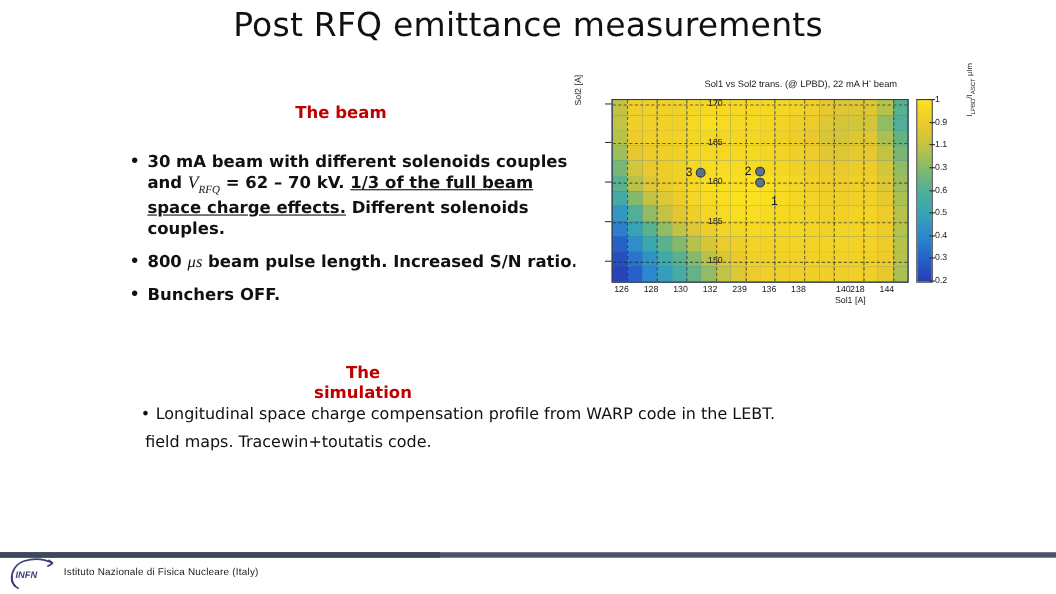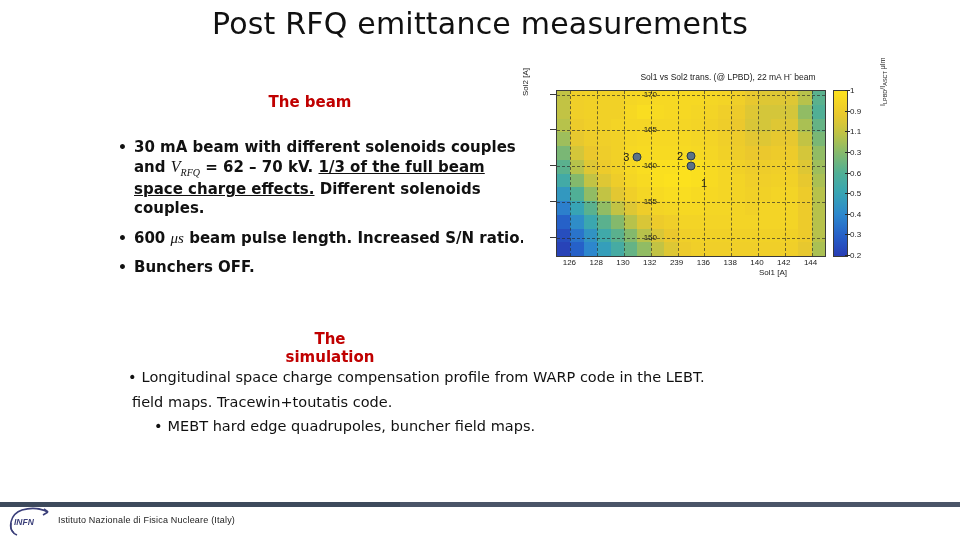--- a/index.html
+++ b/index.html
@@ -105,21 +105,21 @@
 
   
   .ytick{
     position:absolute;right:303px;font-size:8px;color:#1a1a1a;
     text-align:right;width:28px;transform:translateY(-50%);
     font-family:"Liberation Sans",sans-serif;
   }
   .ytickmark{position:absolute;left:27px;width:6px;height:0;border-top:1px solid #3a3a3a;}
   .xtick{
     position:absolute;top:192px;font-size:8px;color:#1a1a1a;
-    text-align:center;width:22px;transform:translateX(-50%);
+    text-align:left;width:22px;transform:translateX(-50%);
     font-family:"Liberation Sans",sans-serif;
   }
   #ylabel{
     position:absolute;left:-2px;top:30px;font-size:8px;color:#1a1a1a;
     transform:rotate(-90deg);transform-origin:left top;
     white-space:nowrap;font-family:"Liberation Sans",sans-serif;
   }
   #xlabel{
     position:absolute;left:236px;top:202px;font-size:8px;color:#1a1a1a;
     white-space:nowrap;font-family:"Liberation Sans",sans-serif;
@@ -183,21 +183,21 @@
   <div id="beam-list">
     <div class="bullet-row">
       <span class="dot">•</span>
       <span class="btext">
         <span>30 mA beam with different solenoids couples and </span><span class="vrfq"><span>V</span><sub>RFQ</sub></span><span> = 62 – 70 kV. </span><span class="uline">1/3 of the full beam space charge effects.</span><span> Different solenoids couples.</span>
       </span>
     </div>
     <div class="bullet-row">
       <span class="dot">•</span>
       <span class="btext">
-        <span>600 </span><span class="mus">μs</span><span> beam pulse length. Increased S/N ratio.</span>
+        <span>800 </span><span class="mus">μs</span><span> beam pulse length. Increased S/N ratio.</span>
       </span>
     </div>
     <div class="bullet-row">
       <span class="dot">•</span>
       <span class="btext">Bunchers OFF.</span>
     </div>
   </div>
 
   <div id="chart-figure">
 
@@ -489,22 +489,22 @@
         <div class="ytickmark" style="top: 63.4565px;"></div>
         <div class="ytick" style="top: 27.587px;">170</div>
         <div class="ytickmark" style="top: 27.587px;"></div>
         <div class="xtick" style="left: 46.4px;">126</div>
         <div class="xtick" style="left: 73.2px;">128</div>
         <div class="xtick" style="left: 100px;">130</div>
         <div class="xtick" style="left: 126.8px;">132</div>
         <div class="xtick" style="left: 153.6px;">239</div>
         <div class="xtick" style="left: 180.4px;">136</div>
         <div class="xtick" style="left: 207.2px;">138</div>
-        <div class="xtick" style="left: 234px;">140</div>
-        <div class="xtick" style="left: 260.8px;">142</div>
+        <div class="xtick" style="left: 248px;">140</div>
+        <div class="xtick" style="left: 260.8px;">218</div>
         <div class="xtick" style="left: 287.6px;">144</div>
       </div>
 
     <div id="colorbar" style="background: linear-gradient(rgb(252, 225, 30) 0%, rgb(246, 216, 35) 5%, rgb(240, 207, 41) 10%, rgb(231, 200, 47) 15%, rgb(213, 198, 57) 20%, rgb(194, 195, 68) 25%, rgb(170, 192, 83) 30%, rgb(145, 188, 100) 35%, rgb(122, 183, 117) 40%, rgb(101, 179, 133) 45%, rgb(80, 175, 150) 50%, rgb(70, 171, 163) 55%, rgb(59, 167, 175) 60%, rgb(53, 158, 186) 65%, rgb(49, 147, 195) 70%, rgb(45, 135, 205) 75%, rgb(42, 120, 203) 80%, rgb(40, 104, 201) 85%, rgb(38, 89, 197) 90%, rgb(39, 75, 188) 95%, rgb(40, 60, 180) 100%);"></div>
     <div id="colorbar-ticks">
         <div class="cbtick" style="top: 189px;">0.2</div>
         <div class="cbtickmark" style="top: 189px;"></div>
         <div class="cbtick" style="top: 168.375px;">0.3</div>
         <div class="cbtickmark" style="top: 168.375px;"></div>
         <div class="cbtick" style="top: 147.75px;">0.4</div>
@@ -530,23 +530,20 @@
 
   <div class="section-heading" id="heading-simulation">The simulation</div>
 
   <div id="sim-list">
     <div class="sim-row indent2">
       <span class="dot">•</span><span>Longitudinal space charge compensation profile from WARP code in the LEBT.</span>
     </div>
     <div class="sim-row cont">
       <span>field maps. Tracewin+toutatis code.</span>
     </div>
-    <div class="sim-row indent4">
-      <span class="dot">•</span><span>MEBT hard edge quadrupoles, buncher field maps.</span>
-    </div>
   </div>
 
   <div id="footer-bar"></div>
   <div id="footer-bar-accent"></div>
 
   <svg id="infn-logo" viewBox="0 0 48 30">
     <path d="M6 27 C0 22, 2 8, 14 4 C24 1, 34 3, 40 6" fill="none" stroke="#3b3f7a" stroke-width="1.6"></path>
     <path d="M40 6 L36 3 M40 6 L35 9" fill="none" stroke="#3b3f7a" stroke-width="1.6"></path>
     <path d="M9 29 C4 27, 2 22, 3 17" fill="none" stroke="#3b3f7a" stroke-width="1.6"></path>
     <text x="6" y="19" font-family="Liberation Sans, sans-serif" font-size="8.5" font-weight="bold" font-style="italic" fill="#3b3f7a">INFN</text>

